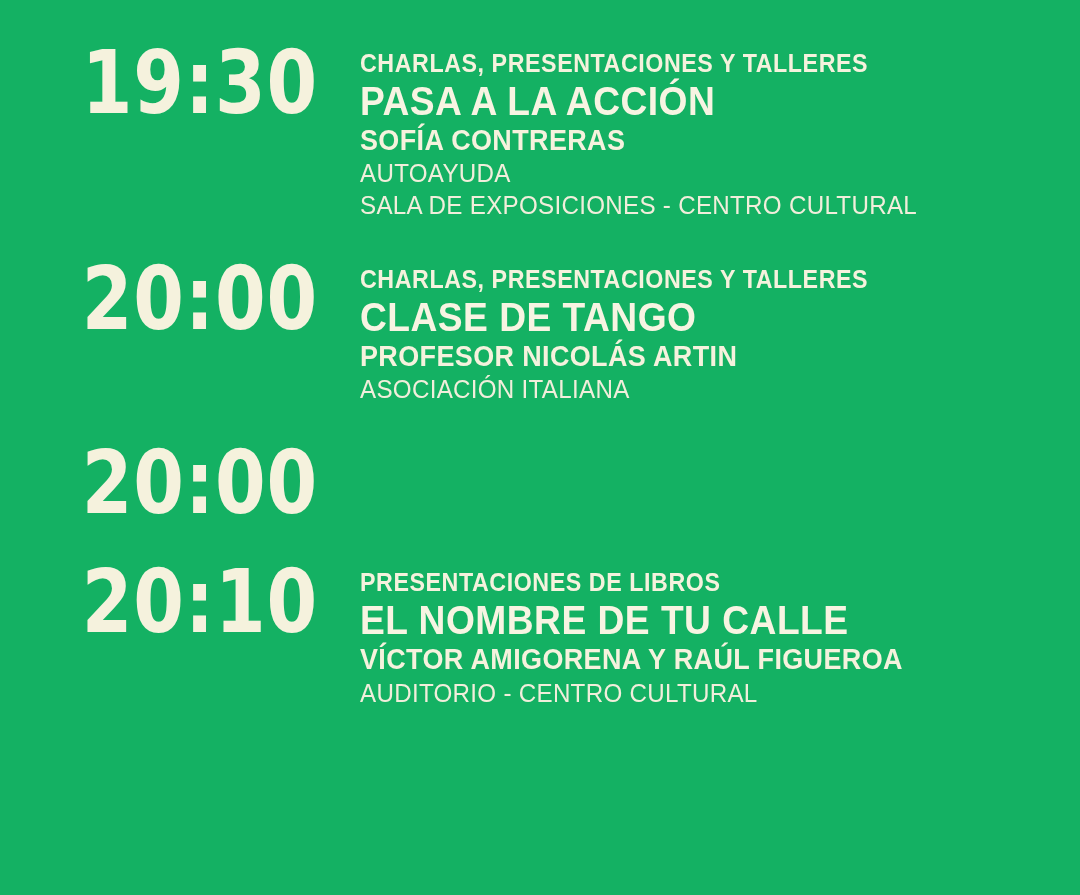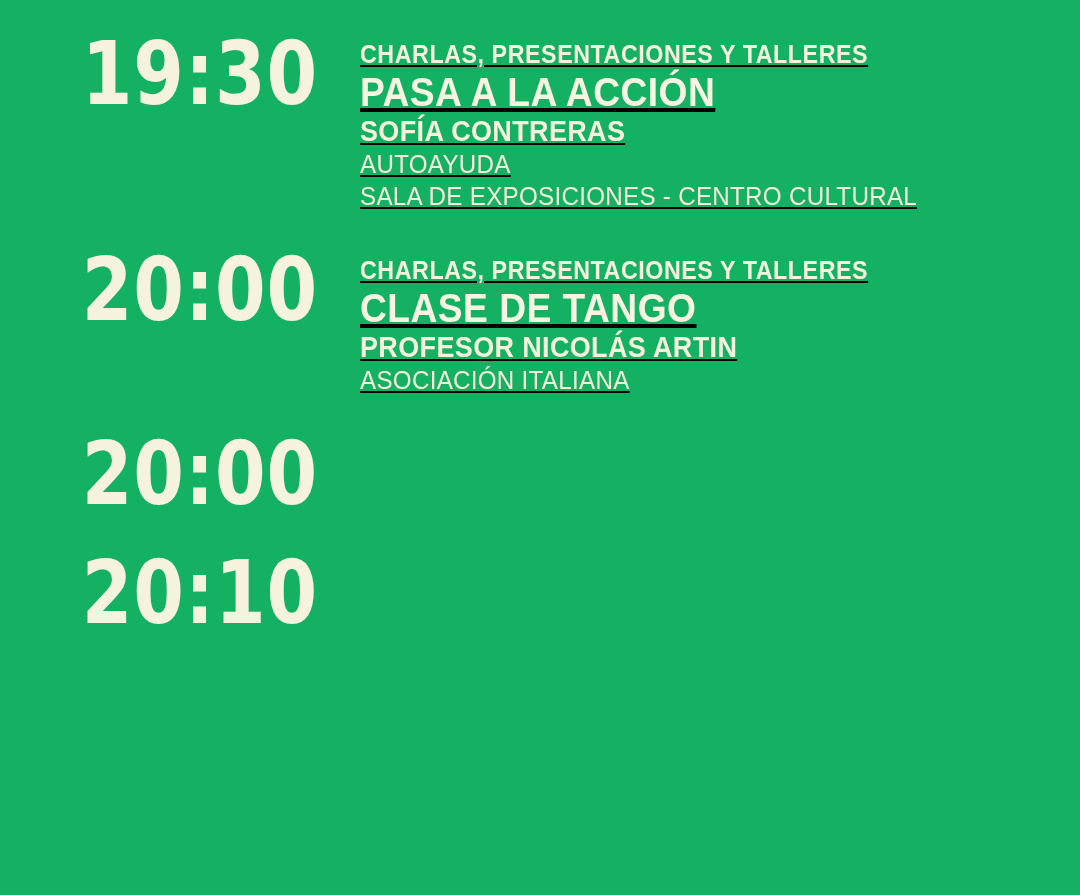--- a/index.html
+++ b/index.html
@@ -14,20 +14,21 @@
     overflow: hidden;
   }
   .schedule {
     width: 1080px;
     height: 756px;
     box-sizing: border-box;
     padding: 18px 40px 10px 40px;
     display: flex;
     flex-direction: column;
     justify-content: flex-start;
+    margin-top: 9px;
   }
   .event {
     display: flex;
     flex-direction: row;
     align-items: flex-start;
     margin-bottom: 22px;
   }
   .event-time {
     width: 320px;
     min-width: 320px;
@@ -38,21 +39,20 @@
     line-height: 0.95;
     letter-spacing: 1px;
     text-align: center;
     padding-top: 14px;
     transform: scaleX(0.92);
     transform-origin: center top;
   }
   .event-body {
     flex: 1;
     padding-top: 22px;
-    text-decoration: underline;
   }
   .ev-category {
     color: #f5f2dd;
     font-size: 25px;
     font-weight: bold;
     letter-spacing: 0.6px;
     text-transform: uppercase;
     line-height: 1.12;
     transform: scaleX(0.93);
     transform-origin: left center;
@@ -129,15 +129,22 @@
 
     </div>
   </div>
 
   <div class="event">
     <div class="event-time">20:00</div>
   </div>
 
   <div class="event">
     <div class="event-time">20:10</div>
+    <div class="event-body">
+      <div class="ev-category">PRESENTACIONES DE LIBROS</div>
+      <div class="ev-title">EL NOMBRE DE TU CALLE</div>
+      <div class="ev-performer">VÍCTOR AMIGORENA Y RAÚL FIGUEROA</div>
+      <div class="ev-org">AUDITORIO - CENTRO CULTURAL</div>
+
+    </div>
   </div>
 
 </div>
 
 </body></html>

